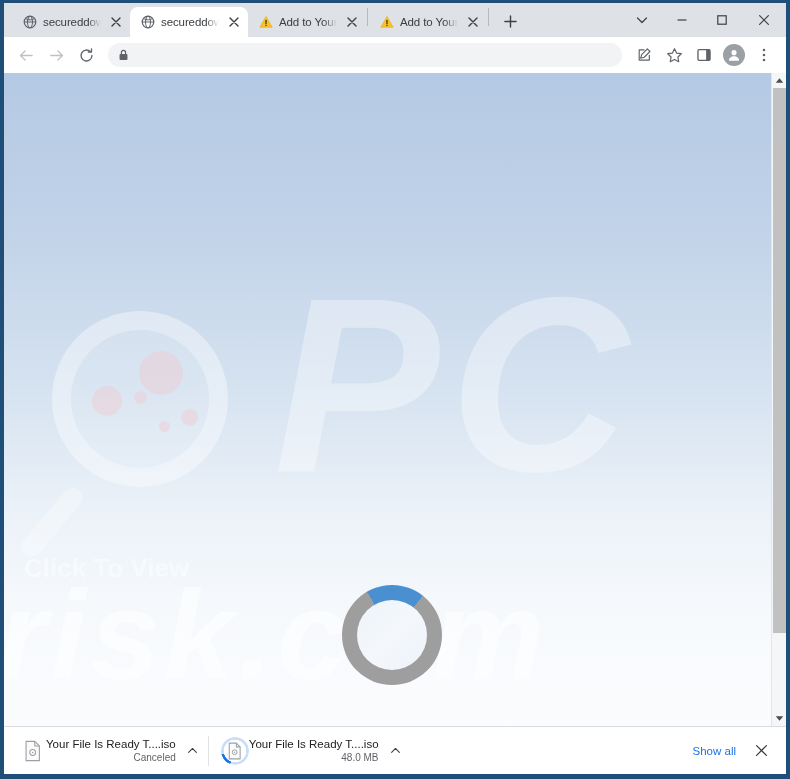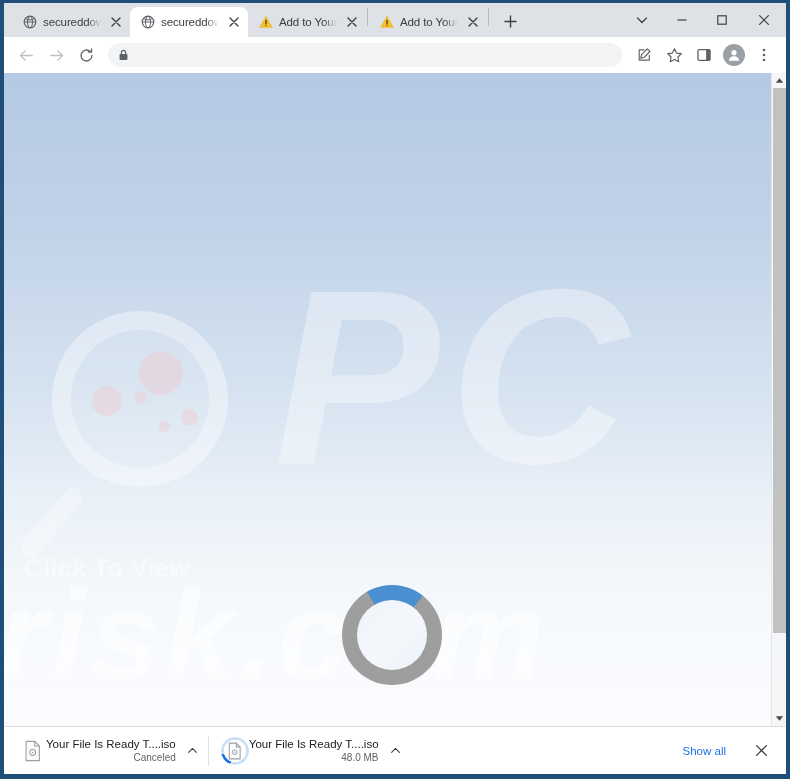--- a/index.html
+++ b/index.html
@@ -152,21 +152,21 @@
   }
   .wm-dot { position:absolute; border-radius:50%; background:rgba(240,200,205,0.42); }
   .wm-dot.d1 { width:44px; height:44px; left:135px; top:278px; }
   .wm-dot.d2 { width:30px; height:30px; left:88px; top:313px; }
   .wm-dot.d3 { width:13px; height:13px; left:130px; top:318px; }
   .wm-dot.d4 { width:17px; height:17px; left:177px; top:336px; }
   .wm-dot.d5 { width:11px; height:11px; left:155px; top:348px; }
 
   .wm-pc {
     position:absolute;
-    left:270px; top:200px;
+    left:270px; top:208px;
     font-size:248px;
     font-weight:700;
     font-style:italic;
     letter-spacing:10px;
     color:rgba(255,255,255,0.36);
     line-height:0.84;
     font-family:"Liberation Sans", sans-serif;
     user-select:none;
   }
   .wm-risk {
@@ -276,21 +276,21 @@
     font-size:11.5px; color:#202124;
     white-space:nowrap; overflow:hidden;
   }
   .dl-status { font-size:10px; color:#5f6368; }
   .dl-caret {
     width:22px; height:22px;
     display:flex; align-items:center; justify-content:center;
     color:#5f6368; margin-left:6px;
   }
   .shelf-sep { width:1px; height:30px; background:#e0e1e3; margin:0 2px; }
-  .shelf-right { margin-left:auto; display:flex; align-items:center; gap:10px; }
+  .shelf-right { margin-left:auto; display:flex; align-items:center; gap:0; }
   .show-all {
     font-size:11.5px;
     color:#1a73e8;
     padding:6px 12px;
     border-radius:4px;
   }
   .shelf-close {
     width:26px; height:26px;
     display:flex; align-items:center; justify-content:center;
     color:#3c4043;

